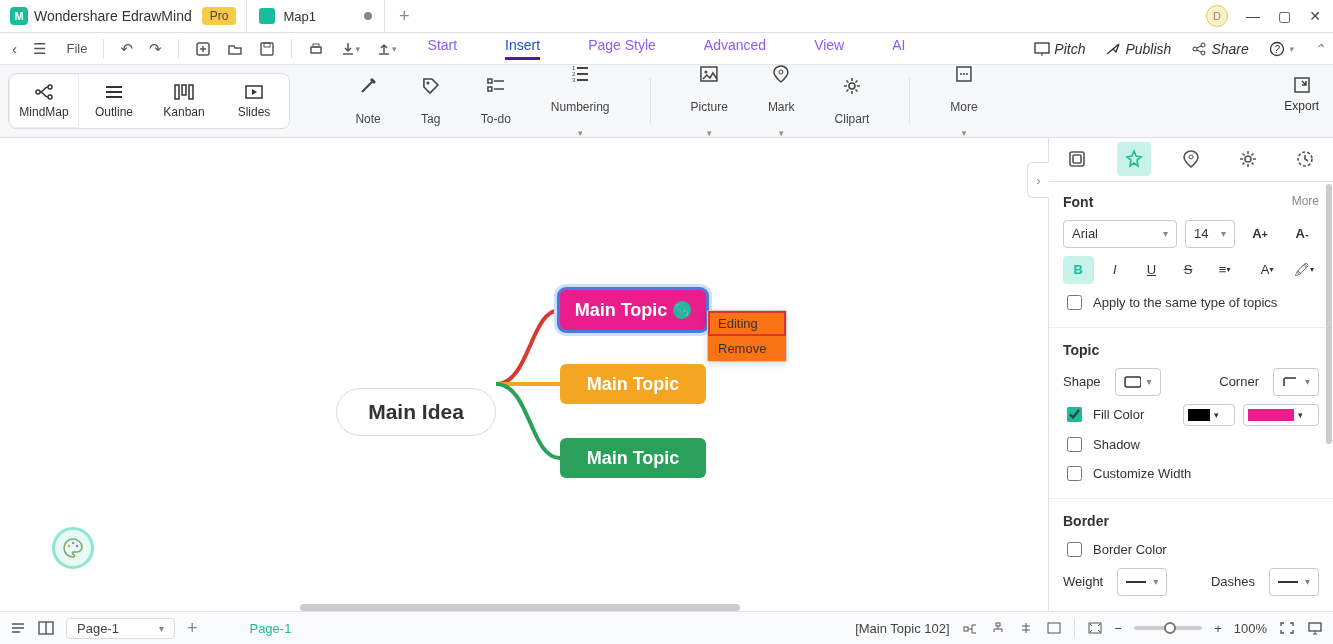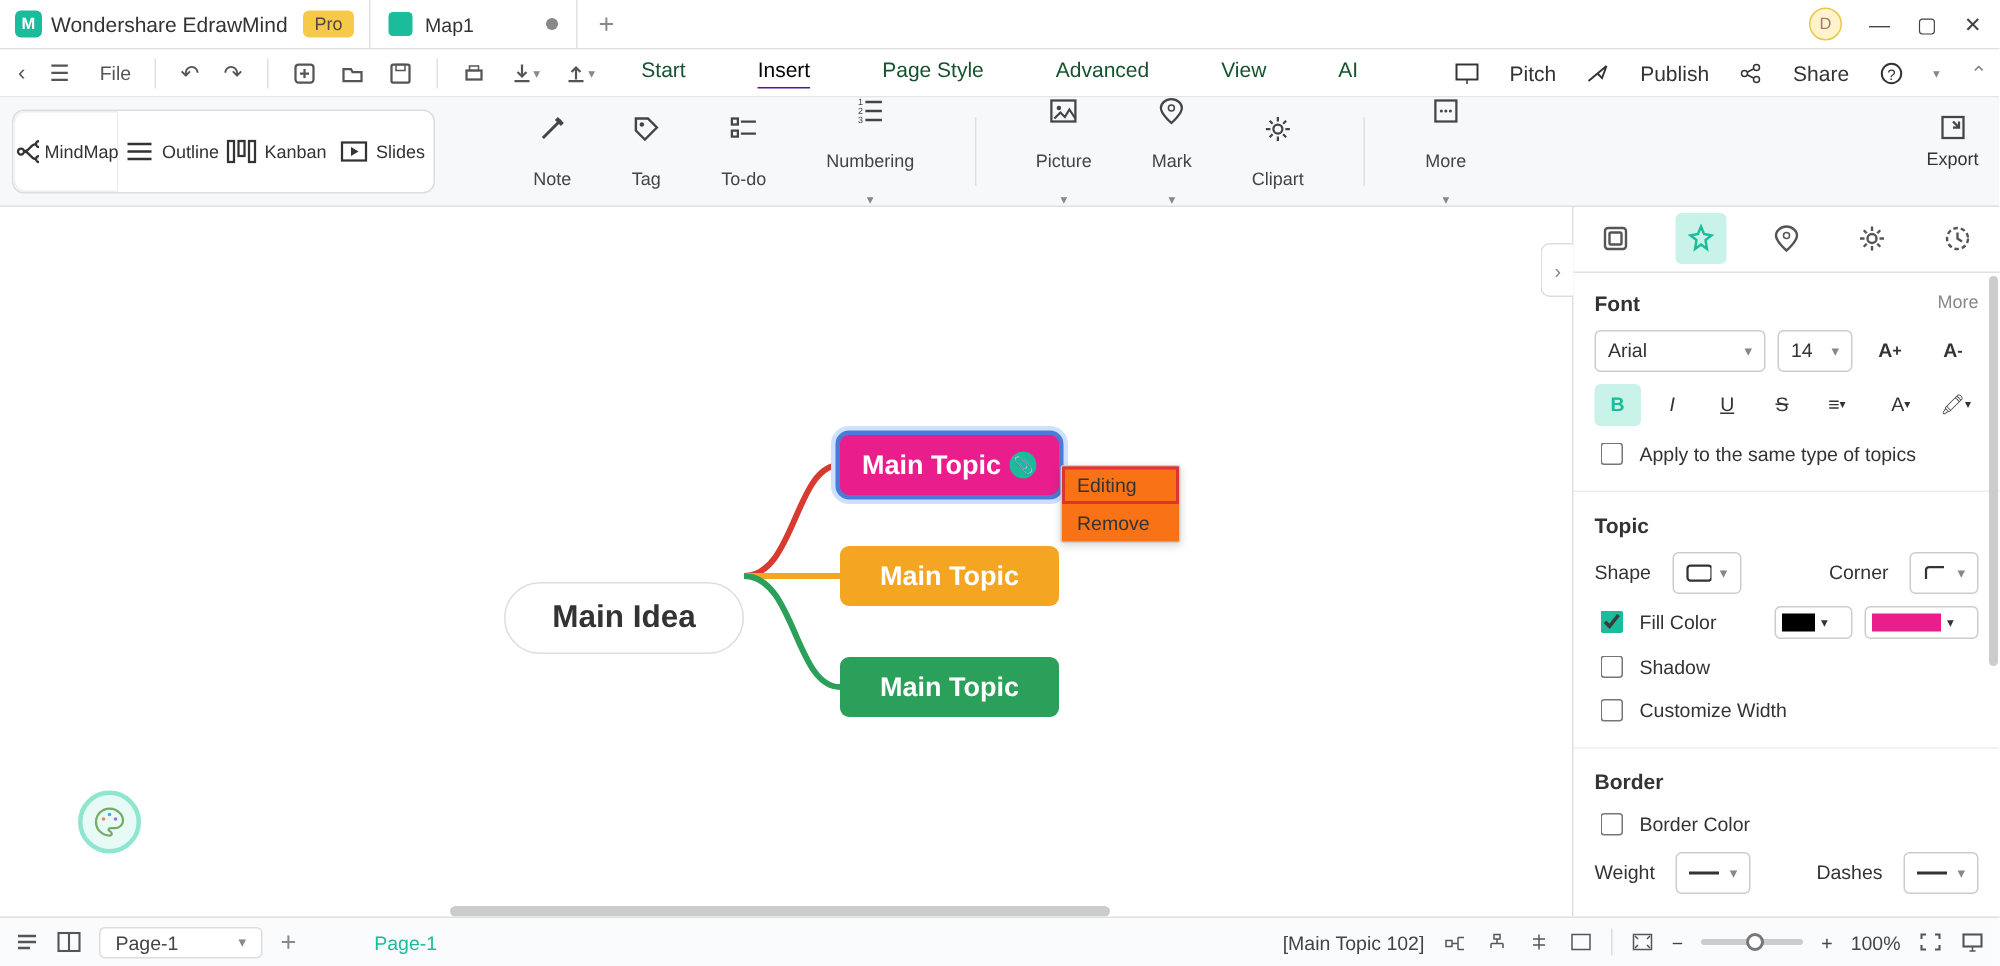--- a/index.html
+++ b/index.html
@@ -15,28 +15,28 @@
   .tab-plus { padding:0 14px; color:#888; font-size:18px; }
   .win-right { margin-left:auto; display:flex; align-items:center; gap:18px; padding-right:12px; }
   .avatar-d { width:22px; height:22px; border-radius:50%; background:#fff3cc; border:1px solid #e6c94a; display:flex; align-items:center; justify-content:center; font-size:11px; color:#a77; }
   .win-btn { color:#444; font-size:14px; }
 
   .menubar { height:32px; display:flex; align-items:center; background:#fff; border-bottom:1px solid #e5e5e5; padding:0 8px; gap:8px; }
   .menubar .mbtn { color:#555; font-size:15px; padding:0 4px; cursor:pointer; display:flex; align-items:center; }
   .menubar .file-word { font-size:13px; margin-left:4px; }
   .menubar .sep { width:1px; height:20px; background:#e0e0e0; margin:0 4px; }
   .menu-tabs { display:flex; gap:48px; position:absolute; left:50%; transform:translateX(-50%); }
-  .menu-tabs .mt { font-size:14px; color:#14532d; cursor:pointer; padding-bottom:4px; }
-  .menu-tabs .mt.active { color:#000000; border-bottom:1px solid #4c1d95; }
+  .menu-tabs .mt { font-size:14px; color:#8b5cf6; cursor:pointer; padding-bottom:4px; }
+  .menu-tabs .mt.active { color:#1d4ed8; border-bottom:3px solid #4c1d95; }
   .menu-right { margin-left:auto; display:flex; align-items:center; gap:20px; font-size:14px; color:#333; }
-  .menu-right .ritem { display:flex; align-items:center; gap:20px; cursor:pointer; }
+  .menu-right .ritem { display:flex; align-items:center; gap:4px; cursor:pointer;font-style:italic; }
 
   .ribbon { height:73px; display:flex; align-items:center; background:#f7f8fa; border-bottom:1px solid #e0e0e0; padding:0 8px; position:relative; }
   .view-group { display:flex; border:1px solid #ddd; border-radius:8px; background:#fff; }
-  .vgitem { display:flex; flex-direction:row; align-items:center; justify-content:center; width:70px; height:54px; gap:4px; font-size:12px; cursor:pointer; }
+  .vgitem { display:flex; flex-direction:column; align-items:center; justify-content:center; width:70px; height:54px; gap:4px; font-size:12px; cursor:pointer; }
   .vgitem.active { background:#fff; border-radius:8px 0 0 8px; box-shadow:inset 0 0 0 1px #eee; }
   .ribbon-center { display:flex; gap:40px; position:absolute; left:50%; transform:translateX(-50%); align-items:center; }
   .ritem-v { display:flex; flex-direction:column; align-items:center; gap:16px; font-size:12px; color:#444; cursor:pointer; }
   .rsep { width:1px; height:46px; background:#e0e0e0; }
   .ribbon-export { position:absolute; right:14px; top:10px; display:flex; flex-direction:column; align-items:center; gap:4px; font-size:12px; cursor:pointer; }
   .drop-caret { font-size:9px; color:#888; margin-top:-2px; }
 
   .workspace { position:absolute; top:138px; bottom:33px; left:0; right:0; background:#fff; }
   .canvas { position:absolute; top:0; bottom:0; left:0; right:285px; background:#fff; }
   .hscroll { position:absolute; bottom:0; left:300px; width:440px; height:7px; background:#ccc; border-radius:4px; }

